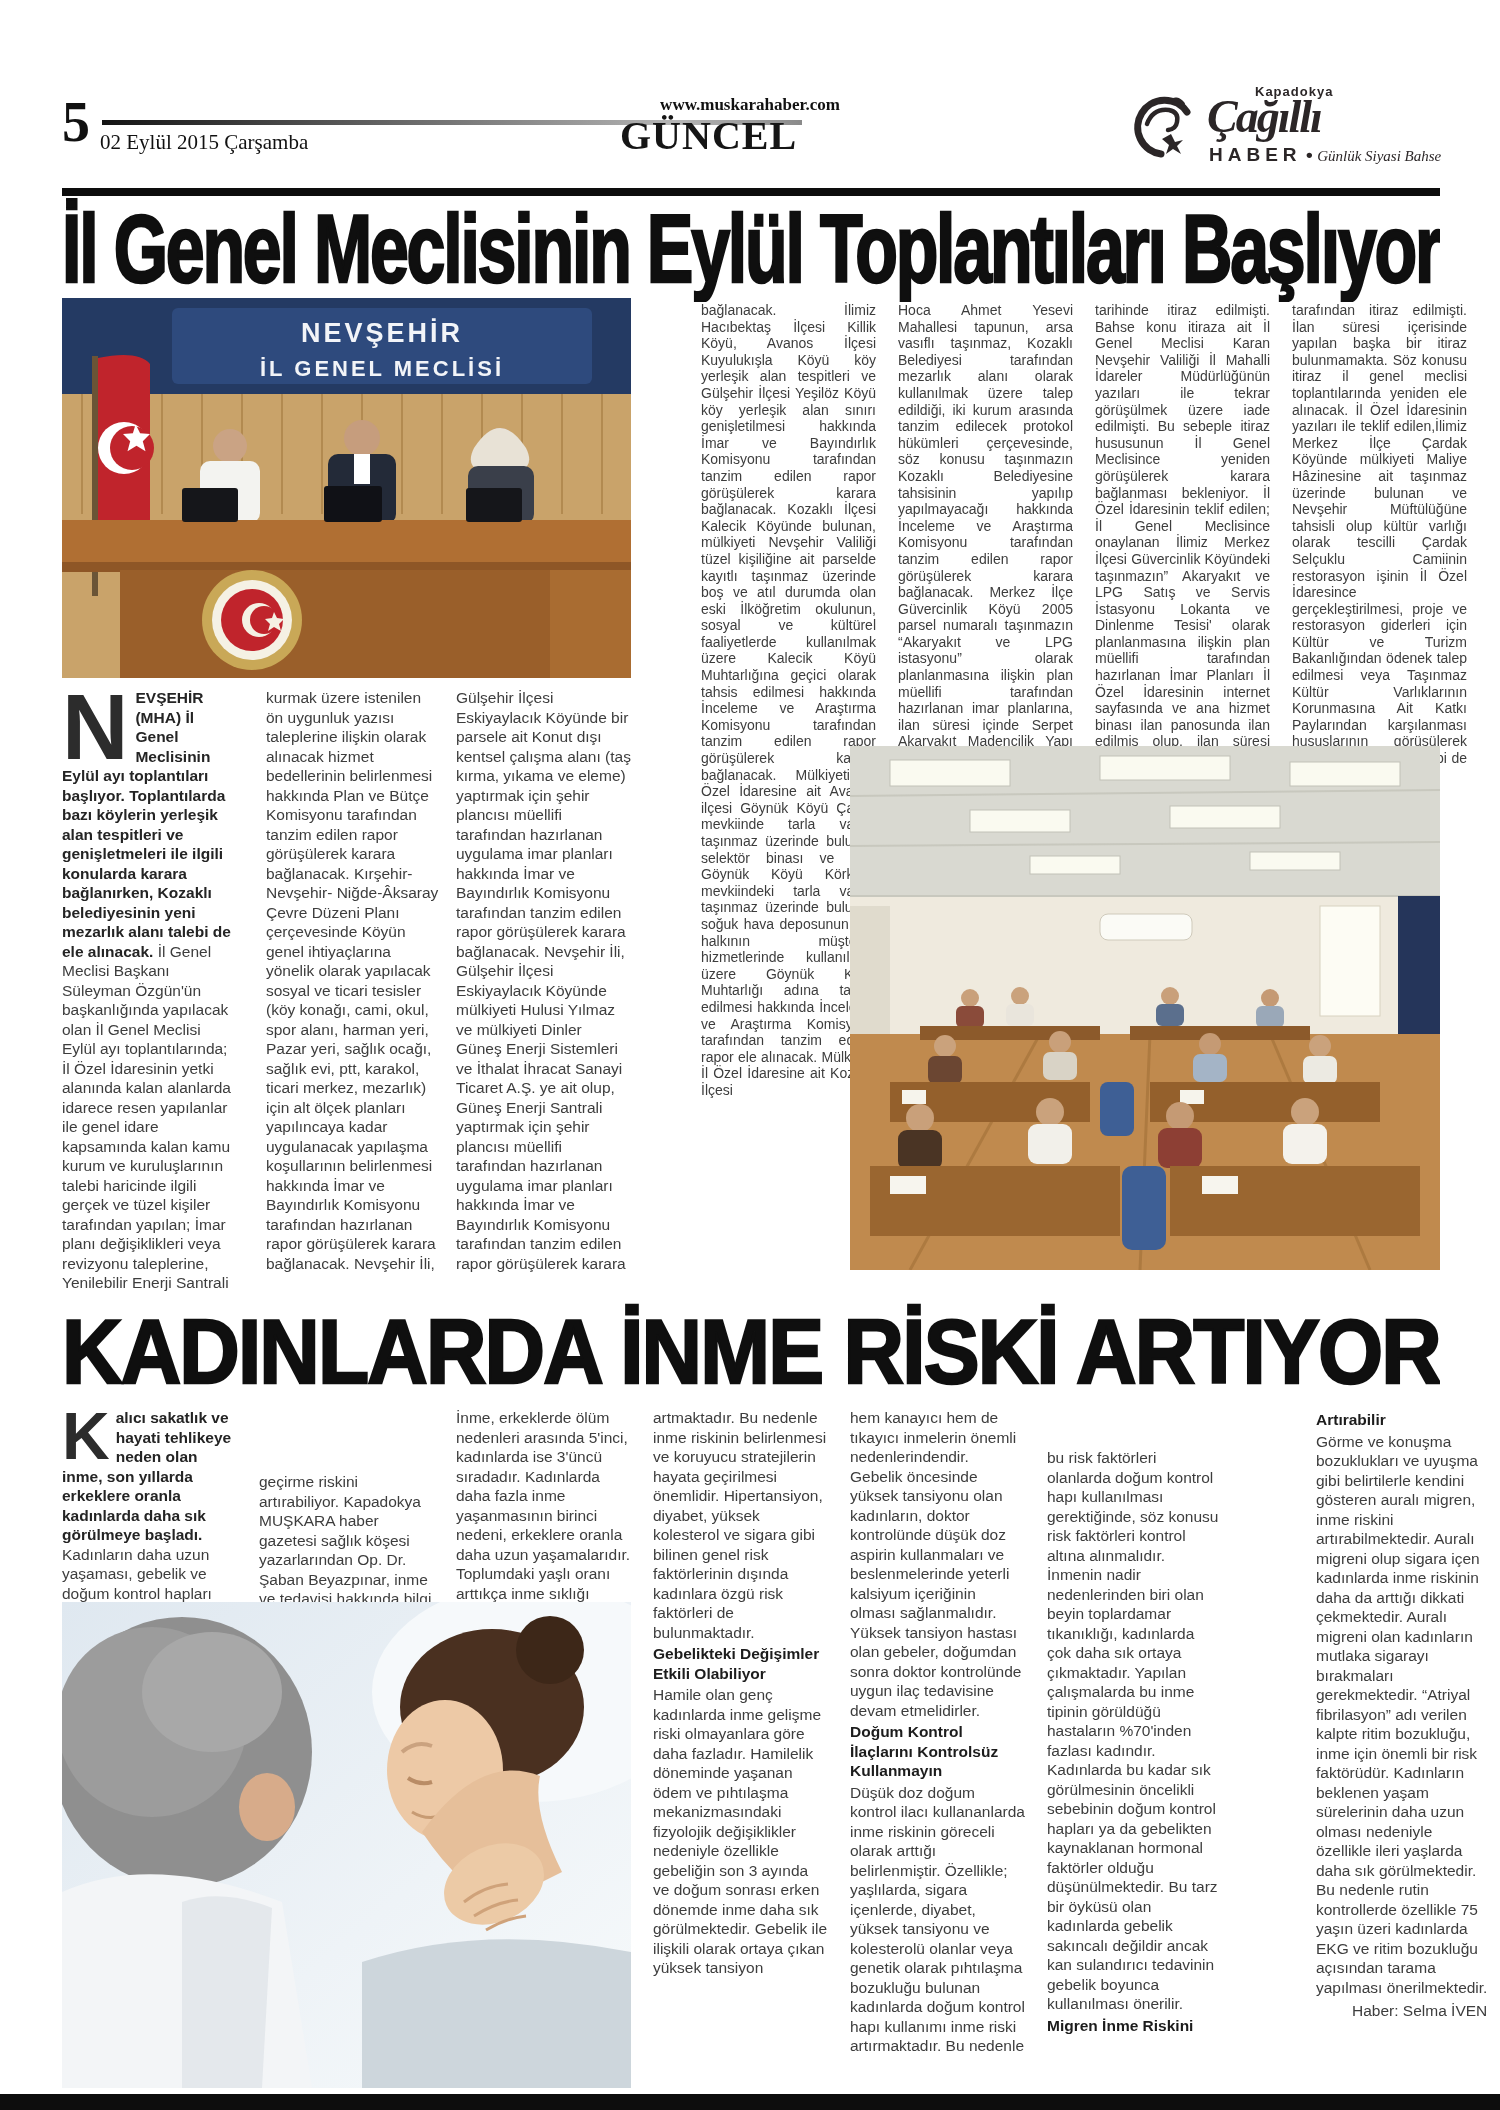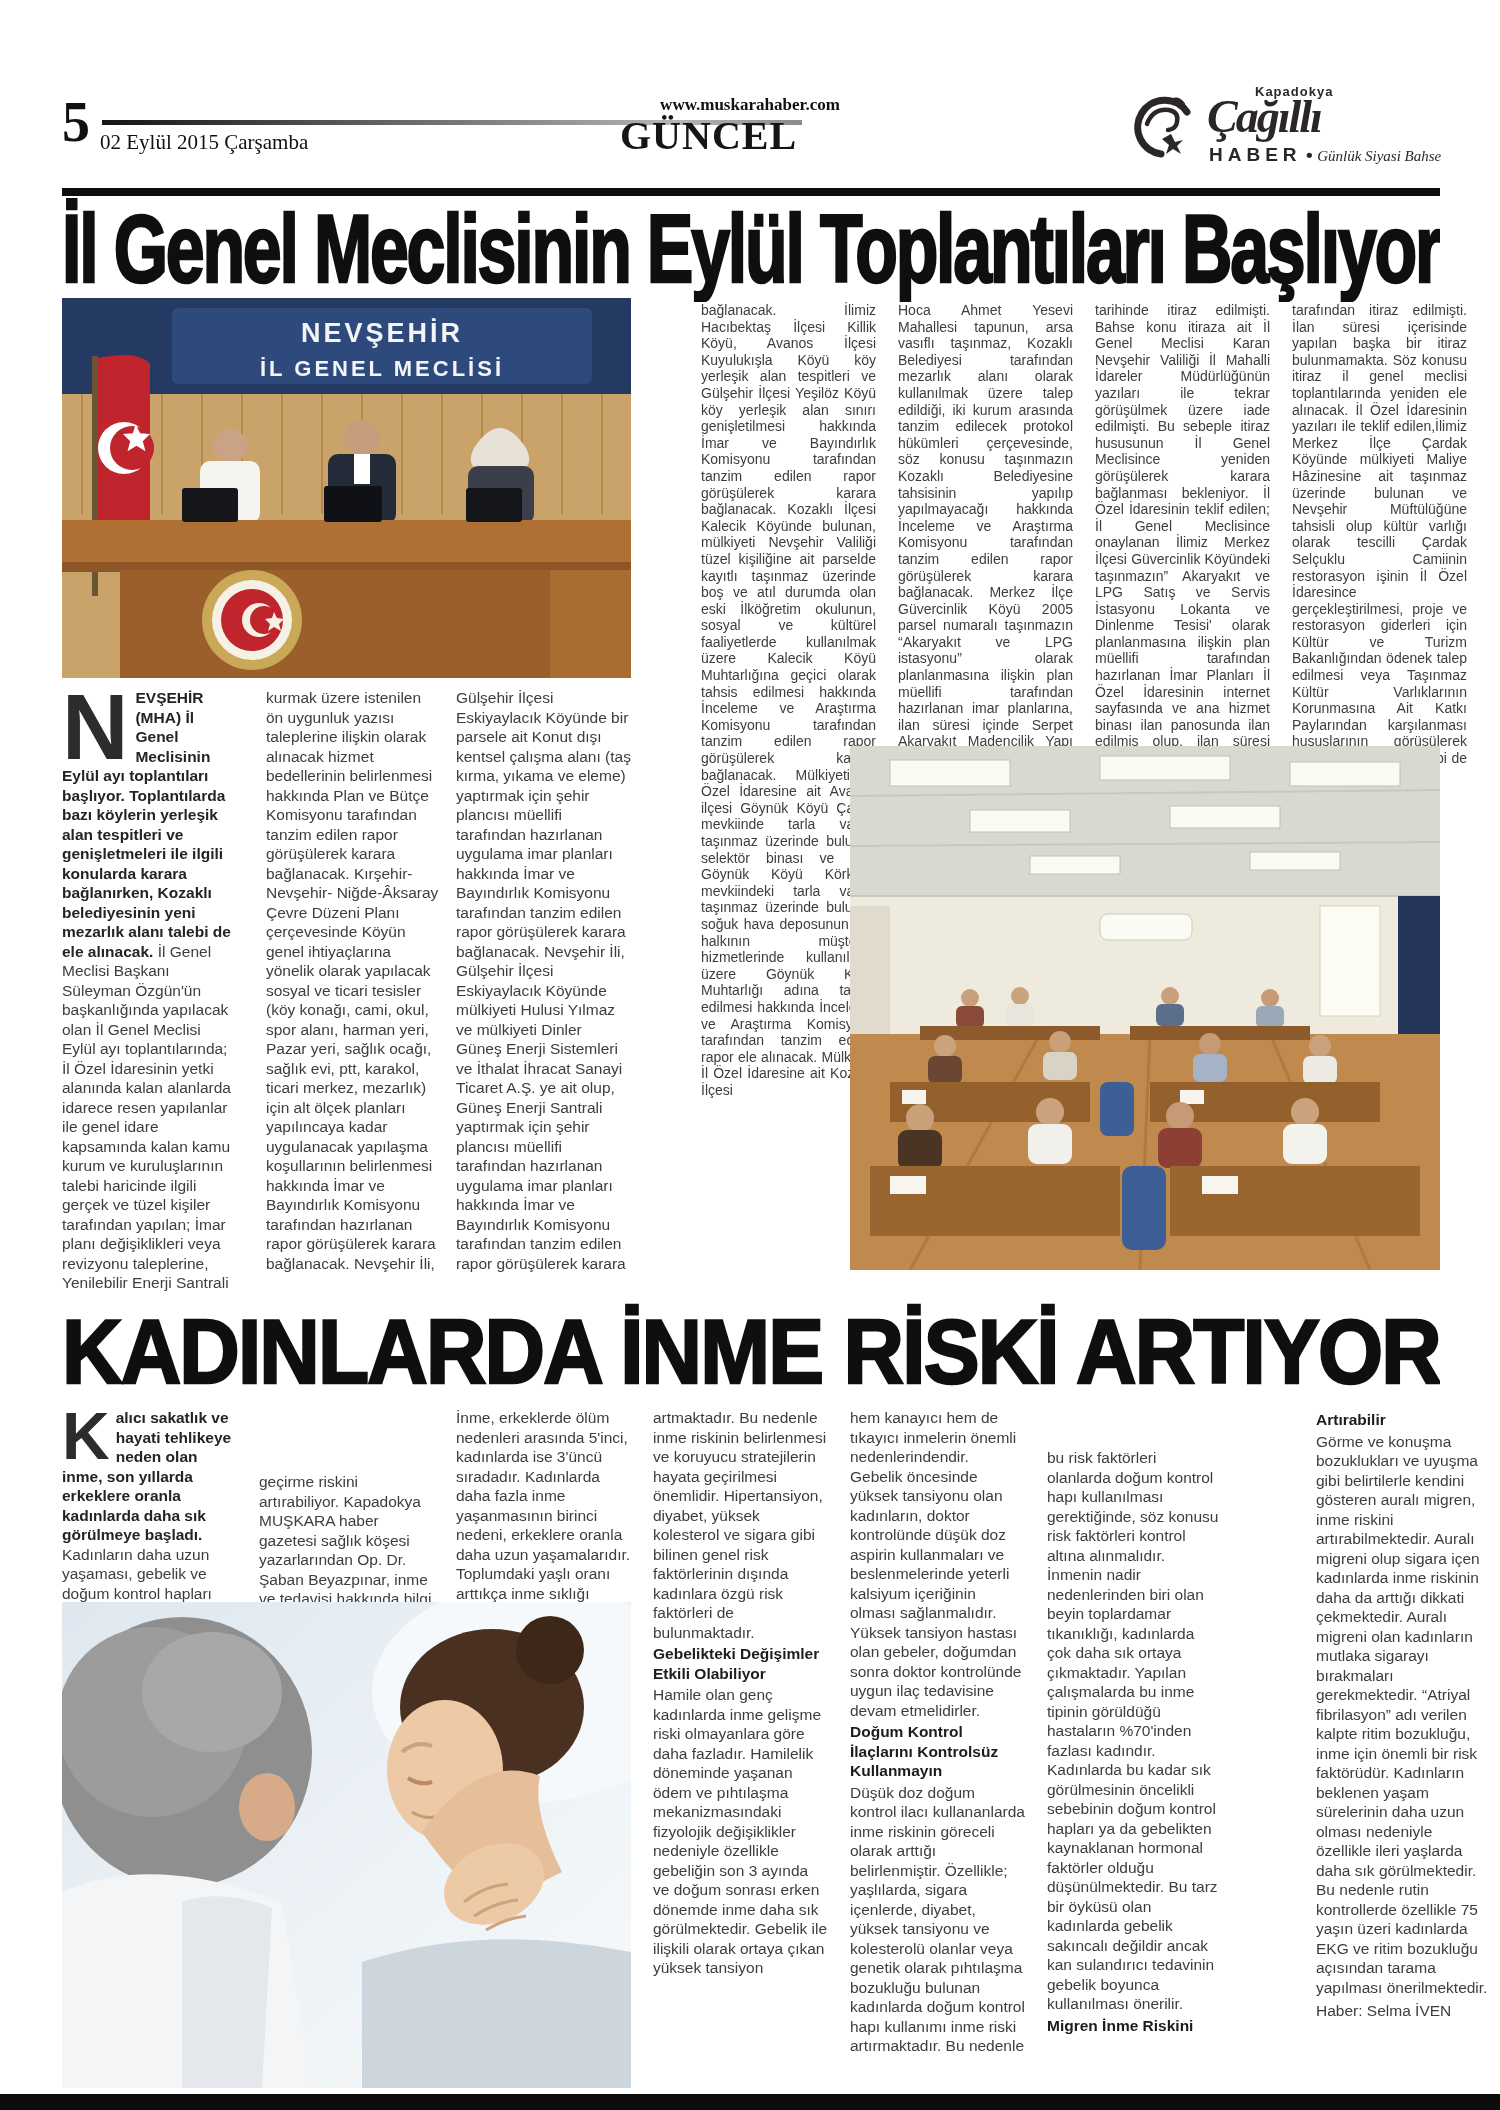--- a/index.html
+++ b/index.html
@@ -23,21 +23,21 @@
   .hl2{font-family:"Liberation Sans",sans-serif;font-weight:700;font-size:90px;letter-spacing:-2px;
        fill:#0f0f0f;stroke:#0f0f0f;stroke-width:2.4px;}
   
   .body-lg{font-size:15.5px;line-height:19.5px;color:#3d3d3d;text-align:left;}
   .body-sm{font-size:14px;line-height:16.6px;color:#3d3d3d;text-align:justify;margin-left:48px;}
   .lead{font-weight:700;color:#242424;}
   .subhead{font-weight:700;color:#1c1c1c;margin:2px 0;}
   .subhead.u{border-bottom:2px solid #2a2a2a;padding-bottom:1px;}
   .dropcap1{float:left;font-weight:700;font-size:92px;line-height:70px;color:#2c2c2c;margin:4px 7px 0 0;}
   .dropcap2{float:left;font-weight:700;font-size:66px;line-height:50px;color:#2c2c2c;margin:3px 6px 0 0;}
-  .byline{margin-top:4px;color:#3d3d3d;}
+  .byline{margin-top:4px;color:#3d3d3d;margin-left:36px;}
   svg text{font-family:"Liberation Sans",sans-serif;}
   .phototext{font-weight:700;fill:#f2f4f8;letter-spacing:3px;}
 </style>
 </head>
 <body>
 
 <div id="page">
 
   <div class="abs pagenum" style="left:62px;top:94px;">5</div>
   <div class="abs gradrule" style="left:102px;top:120px;width:700px;"></div>

